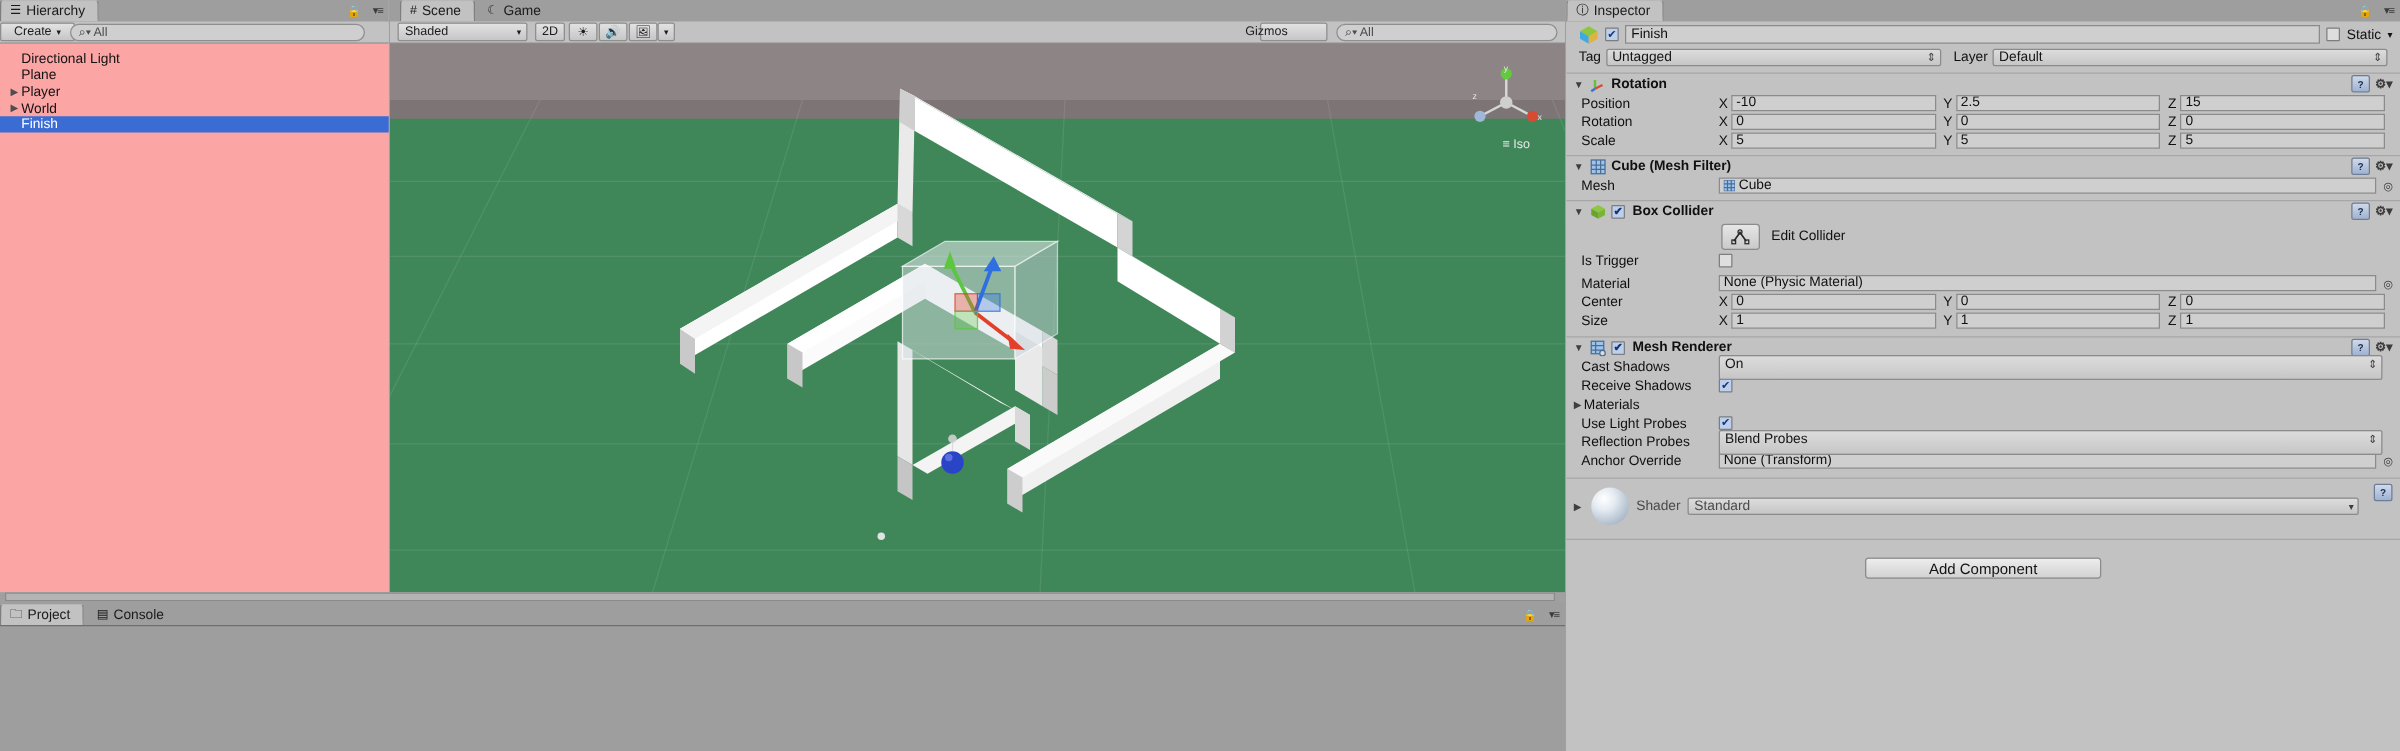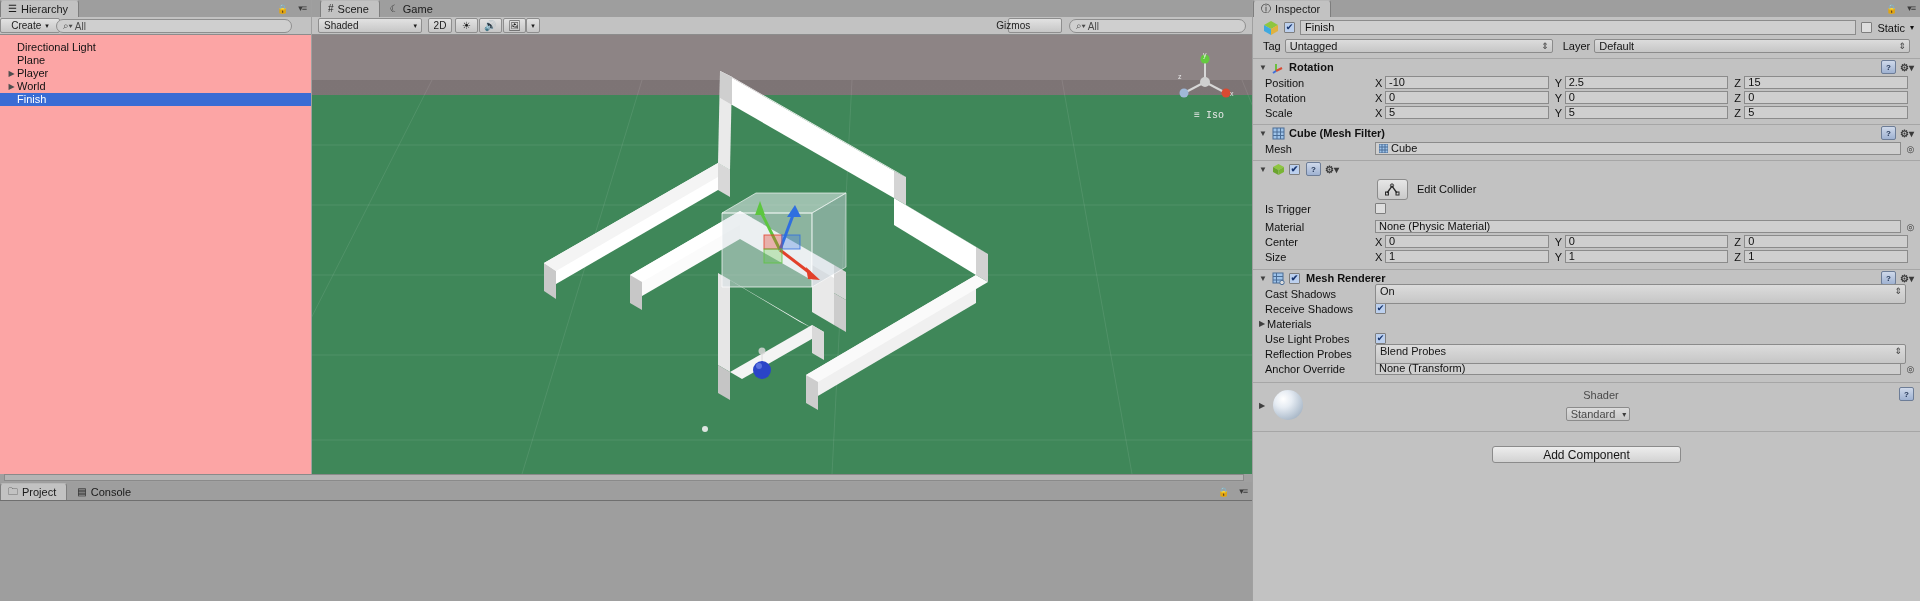--- a/index.html
+++ b/index.html
@@ -75,21 +75,21 @@
   .h-row .noarrow { display: inline-block; width: 11px; }
   .h-label { display: inline-block; }
 
   
   #scene { position: absolute; left: 312px; top: 0; width: 940px; height: 474px; background: #c2c2c2; }
   #scene .tabs { width: 940px; }
   #scene .toolrow { left: 0; top: 17px; width: 940px; }
   .sceneview { position: absolute; left: 0; top: 35px; width: 940px; height: 439px; overflow: hidden; background: #6b6b6b; }
   .skybox { position: absolute; inset: 0; background: linear-gradient(#7d7475 0%, #837a7a 40%, #8b8283 100%); }
 
-  .iso-label { position: absolute; right: 28px; top: 75px; font-size: 10px; color: #e8e8e8; font-family: Liberation Mono, monospace; }
+  .iso-label { position: absolute; right: 28px; top: 75px; font-size: 10px; color: #e8e8e8; }
   .gizmo-cube { position: absolute; right: 18px; top: 18px; width: 58px; height: 58px; }
 
   
   #inspector { position: absolute; left: 1253px; top: 0; width: 667px; height: 601px; background: #c2c2c2; }
   #inspector .tabs { width: 667px; }
   .insp-body { position: absolute; left: 0; top: 17px; width: 667px; bottom: 0; overflow: hidden; background: #c2c2c2; }
 
   .namerow { display: flex; align-items: center; height: 17px; padding: 2px 6px 0 10px; gap: 5px; }
   .cubeicon { width: 16px; height: 16px; flex: 0 0 16px; }
   .cb {
@@ -492,20 +492,21 @@
       </div>
 
       <div class="comp-header" style="margin-top:4px;">
         <span class="foldout">▼</span>
         <svg class="compico" viewBox="0 0 13 13">
           <polygon points="6.5,1 12,4 6.5,7 1,4" fill="#8ec63f"></polygon>
           <polygon points="1,4 6.5,7 6.5,12 1,9" fill="#6aa32e"></polygon>
           <polygon points="12,4 6.5,7 6.5,12 12,9" fill="#79b534"></polygon>
         </svg>
         <span class="cb on" style="margin-right:2px;"></span>
+        <span class="comp-title">Box Collider</span>
         <span class="helpico">?</span>
         <span class="gearico">⚙▾</span>
       </div>
       <div class="editcol">
         <span class="editbtn">
           <svg width="17" height="13" viewBox="0 0 17 13">
             <polyline points="3,10 8,3 13,10" fill="none" stroke="#2a2a2a" stroke-width="1.3"></polyline>
             <rect x="1.5" y="9" width="3" height="3" fill="none" stroke="#2a2a2a"></rect>
             <rect x="12" y="9" width="3" height="3" fill="none" stroke="#2a2a2a"></rect>
             <circle cx="8" cy="2.5" r="1.6" fill="none" stroke="#2a2a2a"></circle>
@@ -582,21 +583,21 @@
       <div class="row">
         <span class="lbl">Anchor Override</span>
         <span class="objfield" style="margin-right:4px;">None (Transform)</span>
         <span class="radiodot">◎</span>
       </div>
 
       <div class="matblock" style="margin-top:6px;">
         <span class="foldout">▶</span>
         <span class="matsphere"></span>
         <span style="flex:1;">
-          <div style="display:flex; align-items:center; gap:6px;flex-direction:column;">
+          <div style="display:flex; align-items:center; gap:6px;">
             <span style="font-size:11px; color:#4a4a4a;">Shader</span>
             <span class="dd caret" style="flex:1; color:#4a4a4a; margin-right:6px;">Standard</span>
           </div>
         </span>
         <span class="helpico" style="align-self:flex-start; margin-top:2px;">?</span>
       </div>
 
       <div class="addcomp-wrap">
         <span class="addcomp">Add Component</span>
       </div>

